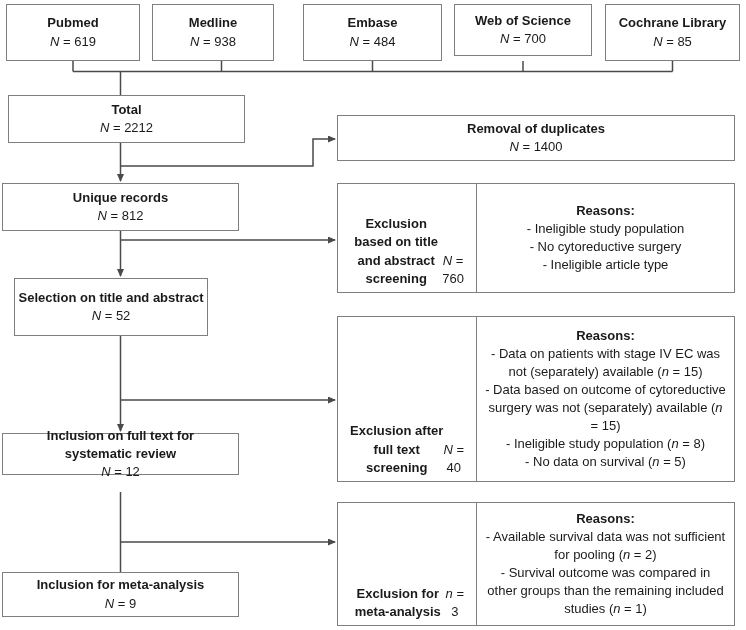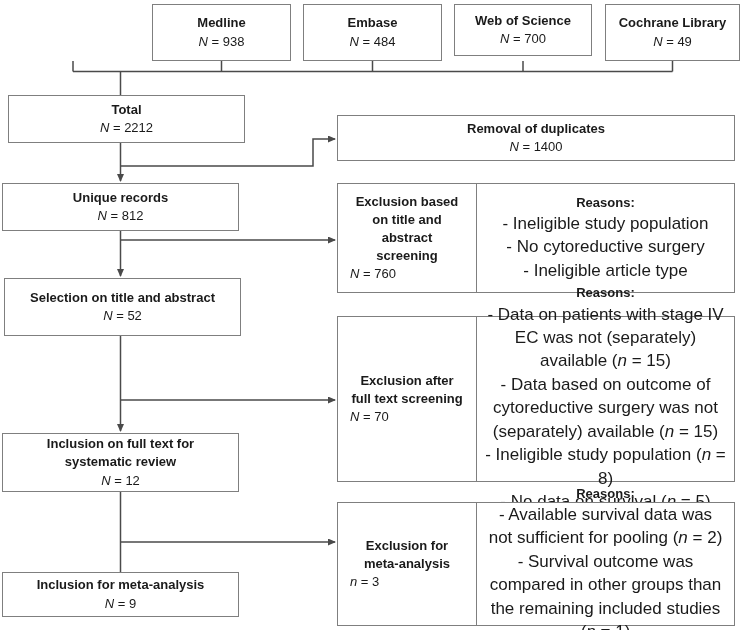--- a/index.html
+++ b/index.html
@@ -29,29 +29,29 @@
     justify-content:center;align-items:center;
     text-align:center;
   }
   .t{font-weight:bold;font-size:13px;line-height:1.4;}
   .count{font-size:13px;line-height:1.4;}
   .count i{font-style:italic;margin-right:0.28em;}
   .box.split{flex-direction:row;align-items:stretch;padding:0;}
   .comp-left{
     flex:0 0 139px;
     border-right:1.5px solid var(--border);
-    display:flex;flex-direction:column;justify-content:center;align-items:flex-start;
+    display:flex;justify-content:center;align-items:flex-end;
     text-align:center;padding:4px 12px;box-sizing:border-box;
   }
   .comp-right{
     flex:1;
     display:flex;flex-direction:column;justify-content:center;align-items:center;
     text-align:center;padding:6px 8px;box-sizing:border-box;
   }
-  .reason-line{font-size:17px;line-height:1.38;}
+  .reason-line{font-size:13px;line-height:1.38;}
   .reason-line i{font-style:italic;}
 </style>
 </head>
 <body>
 
 <div class="canvas">
 
   <svg class="connectors" viewBox="0 0 746 630" xmlns="http://www.w3.org/2000/svg">
     <defs>
       <marker id="arr" markerUnits="userSpaceOnUse" markerWidth="9" markerHeight="8" refX="7" refY="3.5" orient="auto">
@@ -68,50 +68,54 @@
     <path class="conn" d="M120.5 142 V181" marker-end="url(#arr)"></path>
     <path class="conn" d="M120.5 166 H313 V139 H335" marker-end="url(#arr)"></path>
     <path class="conn" d="M120.5 231 V276" marker-end="url(#arr)"></path>
     <path class="conn" d="M120.5 240 H335" marker-end="url(#arr)"></path>
     <path class="conn" d="M120.5 336 V431" marker-end="url(#arr)"></path>
     <path class="conn" d="M120.5 400 H335" marker-end="url(#arr)"></path>
     <path class="conn" d="M120.5 492 V581" marker-end="url(#arr)"></path>
     <path class="conn" d="M120.5 542 H335" marker-end="url(#arr)"></path>
   </svg>
 
-  <div class="box" style="left:152px;top:4px;width:139px;height:57px">
+  <div class="box" style="left:6px;top:4px;width:134px;height:57px">
+    <div class="t">Pubmed</div>
+    <div class="count"><i>N</i><span>= 619</span></div>
+  </div>
+  <div class="box" style="left:152px;top:4px;width:122px;height:57px">
     <div class="t">Medline</div>
     <div class="count"><i>N</i><span>= 938</span></div>
   </div>
   <div class="box" style="left:303px;top:4px;width:139px;height:57px">
     <div class="t">Embase</div>
     <div class="count"><i>N</i><span>= 484</span></div>
   </div>
   <div class="box" style="left:454px;top:4px;width:138px;height:52px">
     <div class="t">Web of Science</div>
     <div class="count"><i>N</i><span>= 700</span></div>
   </div>
   <div class="box" style="left:605px;top:4px;width:135px;height:57px">
     <div class="t">Cochrane Library</div>
-    <div class="count"><i>N</i><span>= 49</span></div>
+    <div class="count"><i>N</i><span>= 85</span></div>
   </div>
 
   <div class="box" style="left:8px;top:95px;width:237px;height:48px">
     <div class="t">Total</div>
     <div class="count"><i>N</i><span>= 2212</span></div>
   </div>
   <div class="box" style="left:2px;top:183px;width:237px;height:48px">
     <div class="t">Unique records</div>
     <div class="count"><i>N</i><span>= 812</span></div>
   </div>
-  <div class="box" style="left:4px;top:278px;width:237px;height:58px">
+  <div class="box" style="left:14px;top:278px;width:194px;height:58px">
     <div class="t">Selection on title and abstract</div>
     <div class="count"><i>N</i><span>= 52</span></div>
   </div>
-  <div class="box" style="left:2px;top:433px;width:237px;height:59px;padding:0 30px">
+  <div class="box" style="left:2px;top:433px;width:237px;height:42px;padding:0 30px">
     <div class="t">Inclusion on full text for systematic review</div>
     <div class="count"><i>N</i><span>= 12</span></div>
   </div>
   <div class="box" style="left:2px;top:572px;width:237px;height:45px">
     <div class="t">Inclusion for meta-analysis</div>
     <div class="count"><i>N</i><span>= 9</span></div>
   </div>
 
   <div class="box" style="left:337px;top:115px;width:398px;height:46px">
     <div class="t">Removal of duplicates</div>
@@ -129,21 +133,21 @@
           <div class="reason-line">- Ineligible study population</div>
           <div class="reason-line">- No cytoreductive surgery</div>
           <div class="reason-line">- Ineligible article type</div>
         </div>
     </div>
   </div>
 
   <div class="box split" style="left:337px;top:316px;width:398px;height:166px">
     <div class="comp-left">
       <div class="t">Exclusion after full text screening</div>
-      <div class="count"><i>N</i><span>= 70</span></div>
+      <div class="count"><i>N</i><span>= 40</span></div>
     </div>
     <div class="comp-right">
       <div class="t">Reasons:</div>
       <div class="reason-lines">
           <div class="reason-line">- Data on patients with stage IV EC was not (separately) available (<i>n</i> = 15)</div>
           <div class="reason-line">- Data based on outcome of cytoreductive surgery was not (separately) available (<i>n</i> = 15)</div>
           <div class="reason-line">- Ineligible study population (<i>n</i> = 8)</div>
           <div class="reason-line">- No data on survival (<i>n</i> = 5)</div>
         </div>
     </div>

